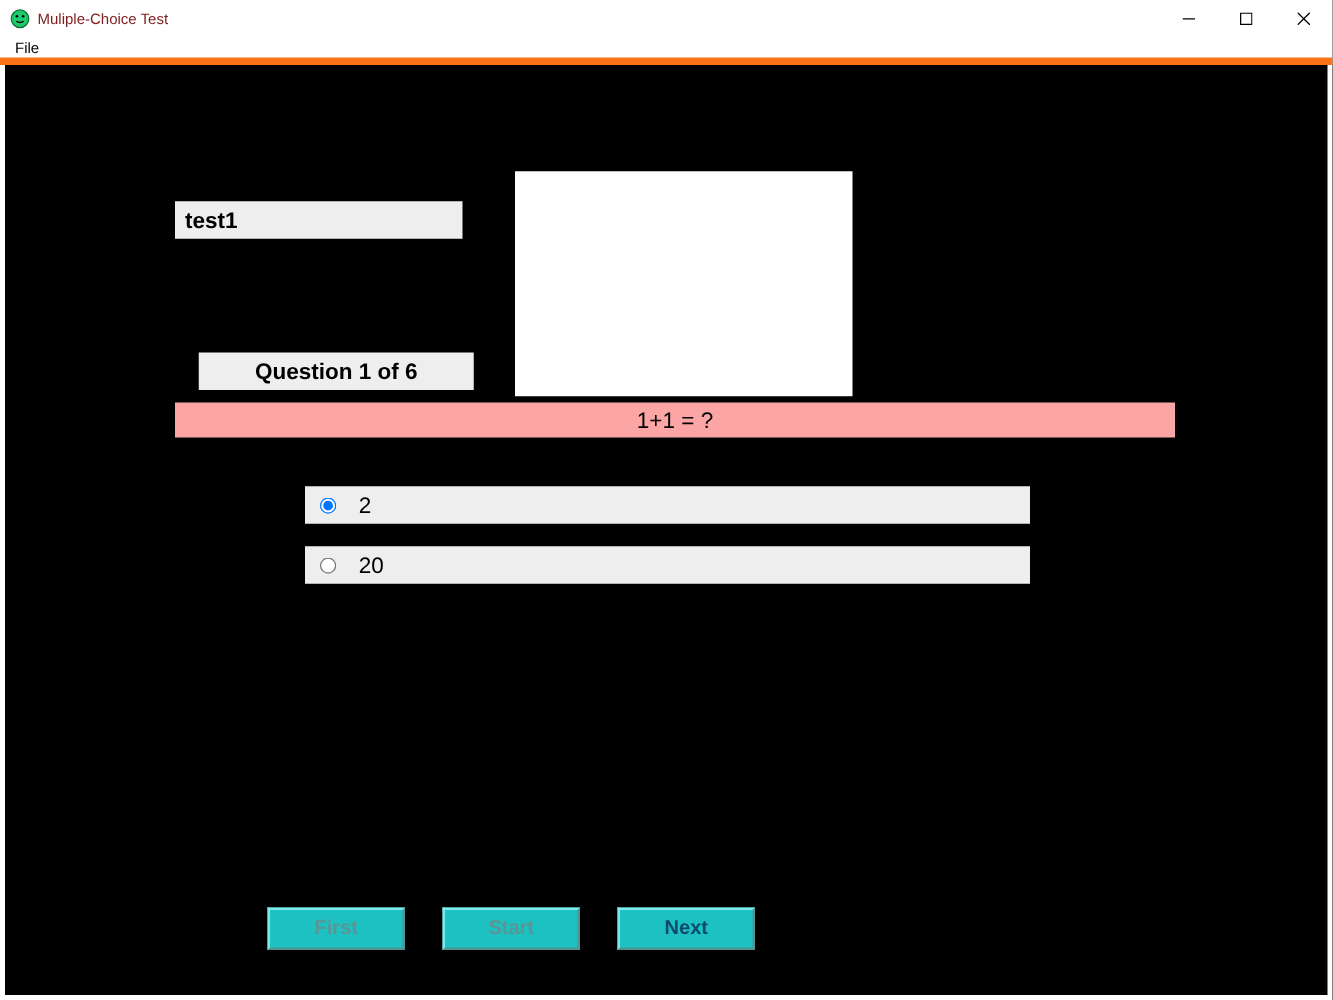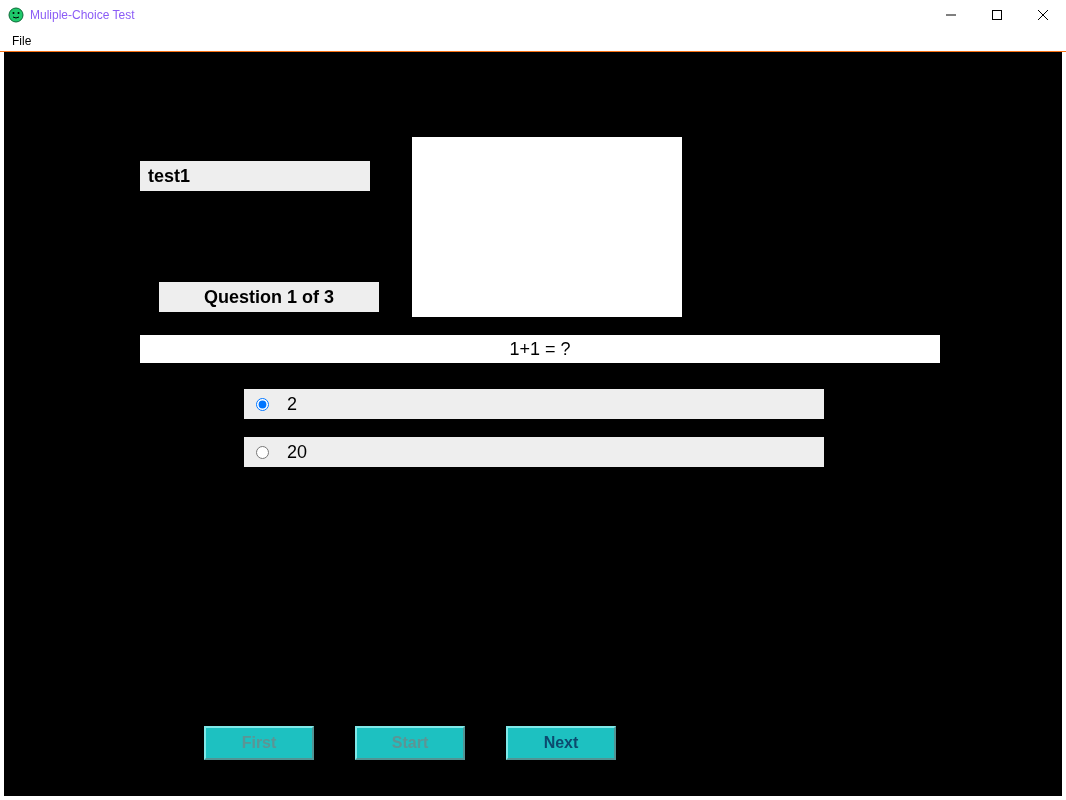--- a/index.html
+++ b/index.html
@@ -22,21 +22,21 @@
     .titlebar .app-icon {
       width: 16px;
       height: 16px;
       margin-right: 6px;
       display: flex;
       align-items: center;
       justify-content: center;
     }
     .titlebar .title {
       font-size: 12px;
-      color: #8b5cf6;
+      color: #7f1d1d;
     }
     .win-controls {
       position: absolute;
       right: 0;
       top: 0;
       display: flex;
       height: 30px;
     }
     .win-btn {
       width: 46px;
@@ -46,21 +46,21 @@
       justify-content: center;
       font-size: 14px;
       color: #000;
       background: transparent;
       border: none;
       cursor: default;
     }
     .menubar {
       height: 22px;
       background: #fff;
-      border-bottom: 1px solid #f97316;
+      border-bottom: 6px solid #f97316;
       padding-left: 6px;
       display: flex;
       align-items: center;
       text-align: center;
     }
     .menubar .menu-item {
       font-size: 12px;
       color: #000;
       padding: 2px 6px;
       cursor: default;
@@ -104,24 +104,24 @@
       background: #eee;
       font-size: 18px;
       font-weight: 600;
       display: flex;
       align-items: center;
       justify-content: center;
     }
     .question-text {
       position: absolute;
       left: 136px;
-      top: 283px;
+      top: 270px;
       width: 800px;
       height: 28px;
-      background: #ffffff;
+      background: #fca5a5;
       font-size: 18px;
       display: flex;
       align-items: center;
       justify-content: center;
     }
     .answer-row {
       position: absolute;
       left: 240px;
       width: 580px;
       height: 30px;
@@ -131,24 +131,24 @@
       padding-left: 12px;
       font-size: 18px;
     }
     .answer-row.row1 { top: 337px; }
     .answer-row.row2 { top: 385px; }
     .answer-row input[type=radio] {
       margin-right: 18px;
     }
     .button-row {
       position: absolute;
-      left: 200px;
+      left: 210px;
       bottom: 36px;
       display: flex;
-      gap: 41px;
+      gap: 30px;
     }
     .nav-btn {
       width: 110px;
       height: 34px;
       background: #1dc1c1;
       border: 2px outset #7fe8e8;
       font-size: 16px;
       font-weight: 600;
       cursor: pointer;
       display: flex;
@@ -199,21 +199,21 @@
 <div class="menubar">
   <span class="menu-item">File</span>
 </div>
 
 <div class="content">
 
   <div class="test-name comic">test1</div>
 
   <div class="image-box"></div>
 
-  <div class="question-counter comic">Question 1 of 3</div>
+  <div class="question-counter comic">Question 1 of 6</div>
 
   <div class="question-text comic">1+1 = ?</div>
 
   <label class="answer-row row1 comic">
     <input type="radio" name="answer" checked="" style="">
     <span>2</span>
   </label>
 
   <label class="answer-row row2 comic">
     <input type="radio" name="answer" style="">

